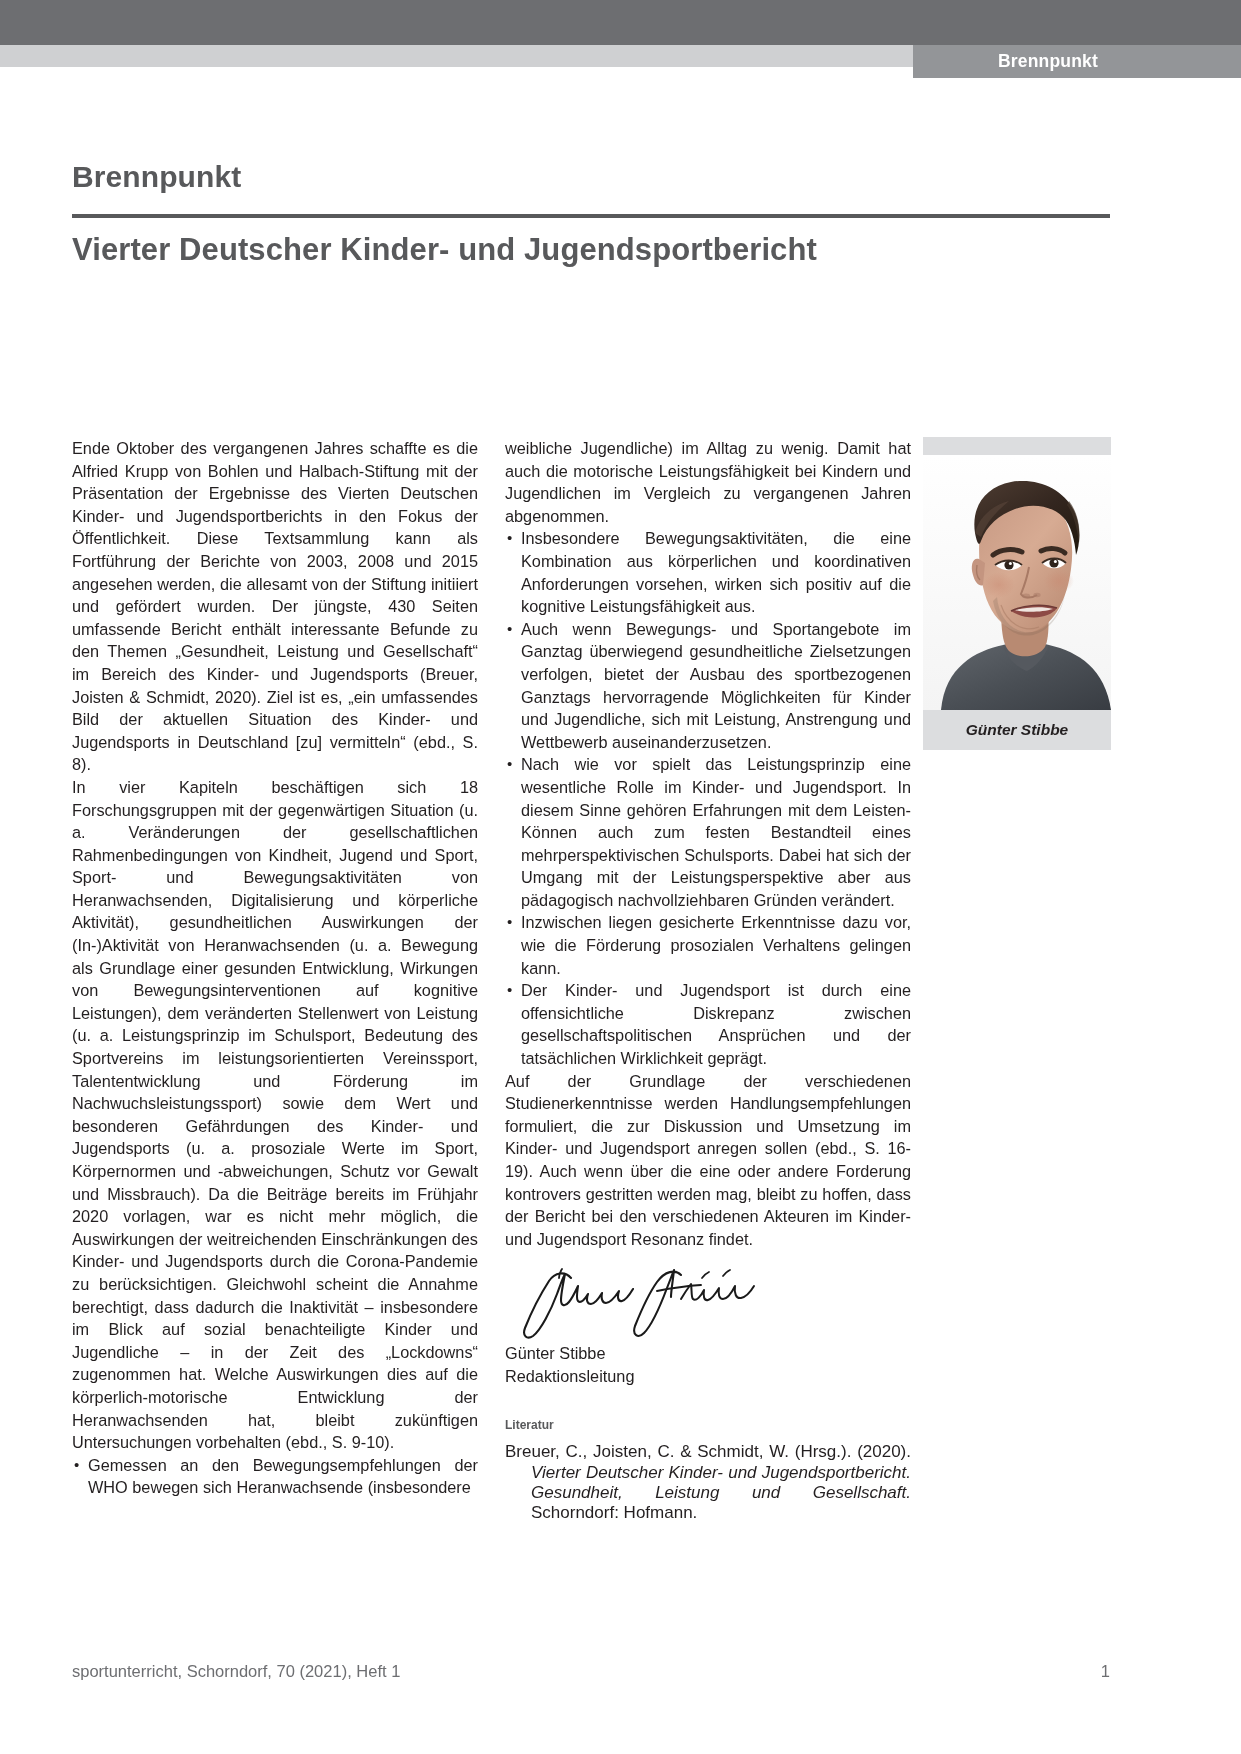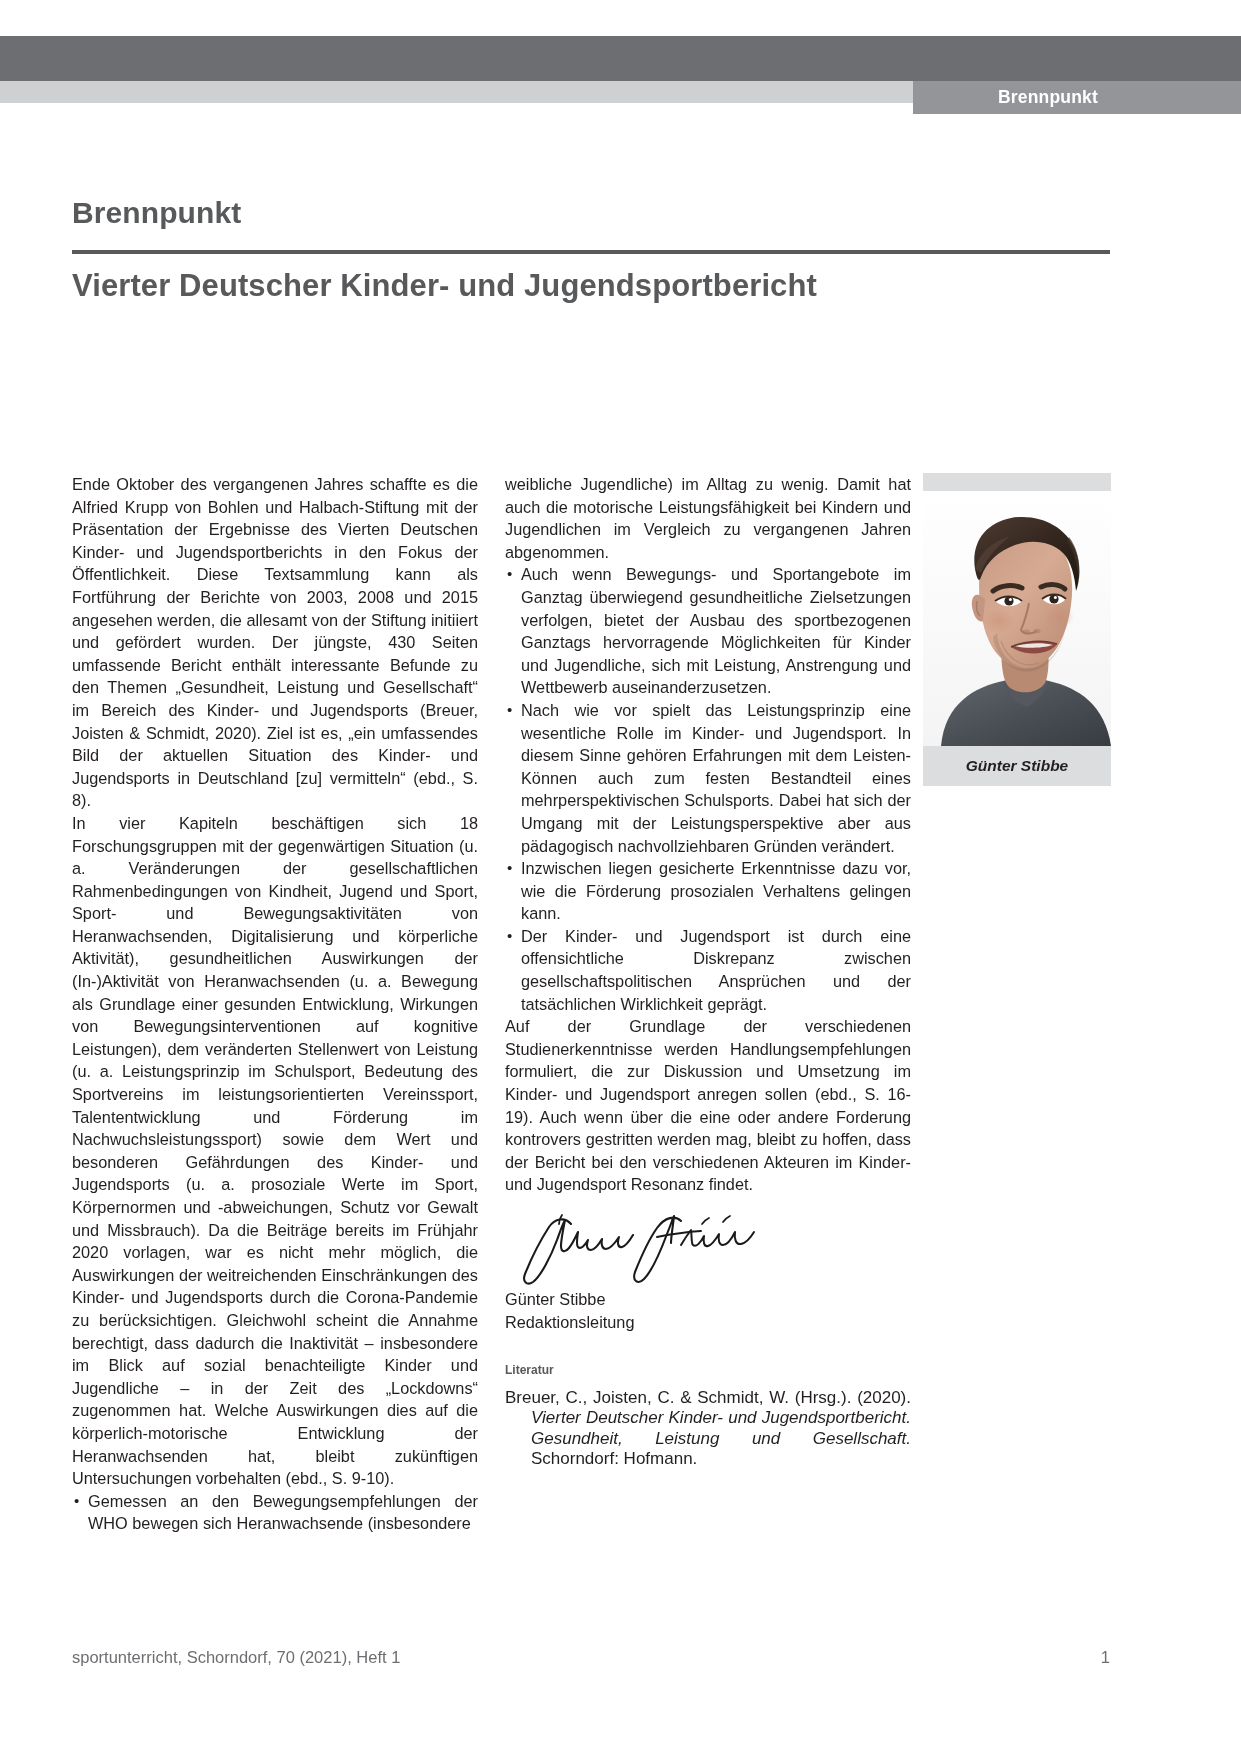--- a/index.html
+++ b/index.html
@@ -42,21 +42,21 @@
     align-items: center;
     justify-content: center;
     box-sizing: border-box;
     padding-right: 58px;
   }
 
   
   .page {
     position: absolute;
     left: 0; top: 0;
-    width: 1241px; height: 1332px; margin-top: 36px;
+    width: 1241px; height: 1332px;
   }
 
   .kicker {
     position: absolute;
     left: 72px; top: 160px;
     width: 1040px;
     font-size: 30px;
     font-weight: bold;
     color: #58595b;
     letter-spacing: 0.1px;
@@ -163,21 +163,21 @@
     text-align: justify;
     text-indent: 0;
     padding-left: 26px;
   }
   .lit-entry .hang { margin-left: -26px; }
   .lit-entry i { font-style: italic; }
 
   
   .footer {
     position: absolute;
-    left: 72px; top: 1612px;
+    left: 72px; top: 1662px;
     width: 1038px;
     display: flex;
     justify-content: space-between;
     font-size: 16.5px;
     color: #6d6e71;
   }
 </style>
 </head>
 <body>
 
@@ -197,20 +197,21 @@
     <p>Ende Oktober des vergangenen Jahres schaffte es die Alfried Krupp von Bohlen und Halbach-Stiftung mit der Präsentation der Ergebnisse des Vierten Deutschen Kinder- und Jugendsportberichts in den Fokus der Öffentlichkeit. Diese Textsammlung kann als Fortführung der Berichte von 2003, 2008 und 2015 angesehen werden, die allesamt von der Stiftung initiiert und gefördert wurden. Der jüngste, 430 Seiten umfassende Bericht enthält interessante Befunde zu den Themen „Gesundheit, Leistung und Gesellschaft“ im Bereich des Kinder- und Jugendsports (Breuer, Joisten &amp; Schmidt, 2020). Ziel ist es, „ein umfassendes Bild der aktuellen Situation des Kinder- und Jugendsports in Deutschland [zu] vermitteln“ (ebd., S. 8).</p>
     <p>In vier Kapiteln beschäftigen sich 18 Forschungsgruppen mit der gegenwärtigen Situation (u. a. Veränderungen der gesellschaftlichen Rahmenbedingungen von Kindheit, Jugend und Sport, Sport- und Bewegungsaktivitäten von Heranwachsenden, Digitalisierung und körperliche Aktivität), gesundheitlichen Auswirkungen der (In-)Aktivität von Heranwachsenden (u. a. Bewegung als Grundlage einer gesunden Entwicklung, Wirkungen von Bewegungsinterventionen auf kognitive Leistungen), dem veränderten Stellenwert von Leistung (u. a. Leistungsprinzip im Schulsport, Bedeutung des Sportvereins im leistungsorientierten Vereinssport, Talententwicklung und Förderung im Nachwuchsleistungssport) sowie dem Wert und besonderen Gefährdungen des Kinder- und Jugendsports (u. a. prosoziale Werte im Sport, Körpernormen und -abweichungen, Schutz vor Gewalt und Missbrauch). Da die Beiträge bereits im Frühjahr 2020 vorlagen, war es nicht mehr möglich, die Auswirkungen der weitreichenden Einschränkungen des Kinder- und Jugendsports durch die Corona-Pandemie zu berücksichtigen. Gleichwohl scheint die Annahme berechtigt, dass dadurch die Inaktivität – insbesondere im Blick auf sozial benachteiligte Kinder und Jugendliche – in der Zeit des „Lockdowns“ zugenommen hat. Welche Auswirkungen dies auf die körperlich-motorische Entwicklung der Heranwachsenden hat, bleibt zukünftigen Untersuchungen vorbehalten (ebd., S. 9-10).</p>
     <ul class="bullets">
       <li>Gemessen an den Bewegungsempfehlungen der WHO bewegen sich Heranwachsende (insbesondere</li>
     </ul>
   </div>
 
   <div class="col right">
     <p>weibliche Jugendliche) im Alltag zu wenig. Damit hat auch die motorische Leistungsfähigkeit bei Kindern und Jugendlichen im Vergleich zu vergangenen Jahren abgenommen.</p>
     <ul class="bullets">
+      <li>Insbesondere Bewegungsaktivitäten, die eine Kombination aus körperlichen und koordinativen Anforderungen vorsehen, wirken sich positiv auf die kognitive Leistungsfähigkeit aus.</li>
       <li>Auch wenn Bewegungs- und Sportangebote im Ganztag überwiegend gesundheitliche Zielsetzungen verfolgen, bietet der Ausbau des sportbezogenen Ganztags hervorragende Möglichkeiten für Kinder und Jugendliche, sich mit Leistung, Anstrengung und Wettbewerb auseinanderzusetzen.</li>
       <li>Nach wie vor spielt das Leistungsprinzip eine wesentliche Rolle im Kinder- und Jugendsport. In diesem Sinne gehören Erfahrungen mit dem Leisten-Können auch zum festen Bestandteil eines mehrperspektivischen Schulsports. Dabei hat sich der Umgang mit der Leistungsperspektive aber aus pädagogisch nachvollziehbaren Gründen verändert.</li>
       <li>Inzwischen liegen gesicherte Erkenntnisse dazu vor, wie die Förderung prosozialen Verhaltens gelingen kann.</li>
       <li>Der Kinder- und Jugendsport ist durch eine offensichtliche Diskrepanz zwischen gesellschaftspolitischen Ansprüchen und der tatsächlichen Wirklichkeit geprägt.</li>
     </ul>
     <p>Auf der Grundlage der verschiedenen Studienerkenntnisse werden Handlungsempfehlungen formuliert, die zur Diskussion und Umsetzung im Kinder- und Jugendsport anregen sollen (ebd., S. 16-19). Auch wenn über die eine oder andere Forderung kontrovers gestritten werden mag, bleibt zu hoffen, dass der Bericht bei den verschiedenen Akteuren im Kinder- und Jugendsport Resonanz findet.</p>
 
     <div class="sig-wrap">
       <svg width="300" height="74" viewBox="0 0 300 74">
         <g fill="none" stroke="#1a1a1a" stroke-linecap="round" stroke-linejoin="round">

